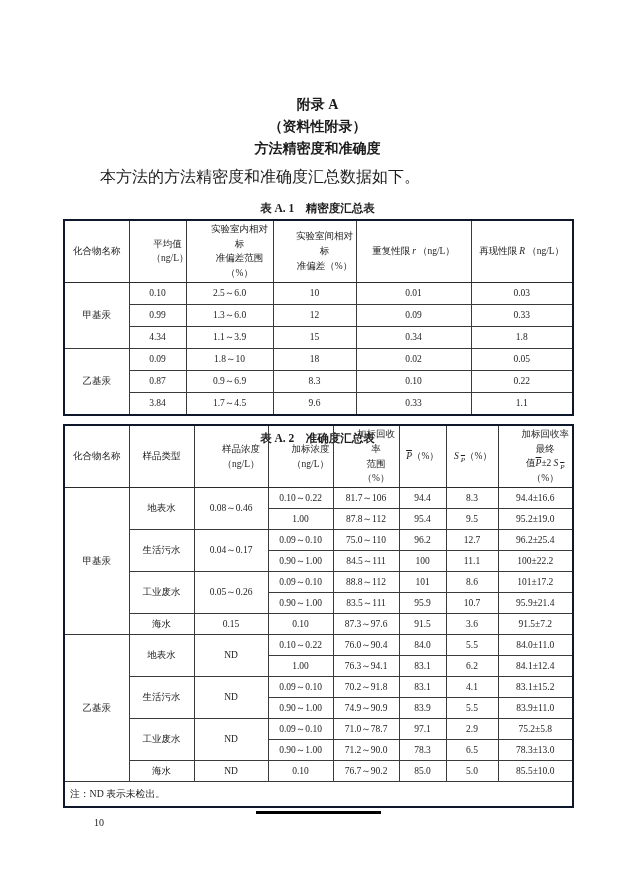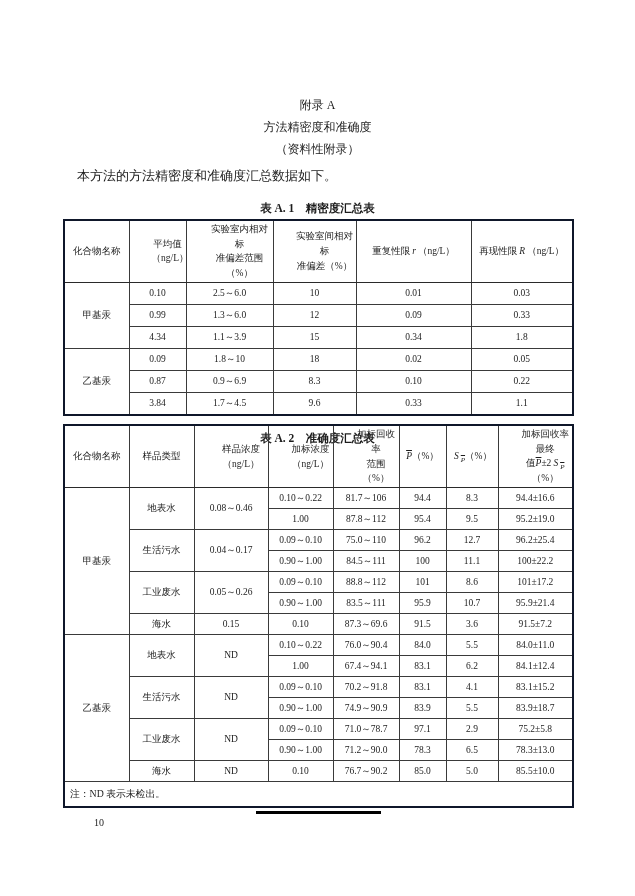--- a/index.html
+++ b/index.html
@@ -2,22 +2,22 @@
 <html><head>
 <meta charset="utf-8">
 <style>
   html,body{margin:0;padding:0;background:#ffffff;}
   .page{
     position:relative;width:635px;height:896px;background:#ffffff;
     font-family:"Liberation Serif","DejaVu Serif",serif;color:#1c1c1c;
     overflow:hidden;
   }
   .headings{position:absolute;top:94px;left:0;width:635px;text-align:center;}
-  .headings div{font-weight:normal;font-size:12px;line-height:22px;}
-  .intro{position:absolute;top:167px;left:51px;width:509px;font-size:13px;text-indent:2em;}
+  .headings div{font-weight:bold;font-size:14px;line-height:22px;}
+  .intro{position:absolute;top:167px;left:68px;width:509px;font-size:16px;text-indent:2em;}
   .tbl-caption{position:absolute;left:0;width:635px;text-align:center;font-weight:bold;font-size:11.5px;}
   .cap1{top:201px;}
   .cap2{top:431px;}
   table{
     border-collapse:collapse;table-layout:fixed;width:509px;
     position:absolute;left:63px;font-size:9.5px;
   }
   .t1{top:219px;}
   .t2{top:424px;}
   td,th{
@@ -40,22 +40,22 @@
   .footer-rule{position:absolute;top:811px;left:256px;width:125px;height:3px;background:#000;}
   .page-number{position:absolute;top:817px;left:94px;font-size:10px;}
 </style>
 </head>
 <body>
 
 <div class="page">
 
   <div class="headings">
     <div>附录 A</div>
+    <div>（资料性附录）</div>
     <div>方法精密度和准确度</div>
-    <div>（资料性附录）</div>
   </div>
 
   <div class="intro">本方法的方法精密度和准确度汇总数据如下。</div>
 
   <div class="tbl-caption cap1">表 A. 1　精密度汇总表</div>
 
   <table class="t1">
     <colgroup>
       <col style="width:65px">
         <col style="width:57px">
@@ -223,58 +223,58 @@
         <td>0.90～1.00</td>
         <td>83.5～111</td>
         <td>95.9</td>
         <td>10.7</td>
         <td>95.9±21.4</td>
       </tr>
       <tr>
         <td>海水</td>
         <td>0.15</td>
         <td>0.10</td>
-        <td>87.3～69.6</td>
+        <td>87.3～97.6</td>
         <td>91.5</td>
         <td>3.6</td>
         <td>91.5±7.2</td>
       </tr>
 
       <tr class="grp">
         <td rowspan="7">乙基汞</td>
         <td rowspan="2">地表水</td>
         <td rowspan="2">ND</td>
         <td>0.10～0.22</td>
         <td>76.0～90.4</td>
         <td>84.0</td>
         <td>5.5</td>
         <td>84.0±11.0</td>
       </tr>
       <tr>
         <td>1.00</td>
-        <td>67.4～94.1</td>
+        <td>76.3～94.1</td>
         <td>83.1</td>
         <td>6.2</td>
         <td>84.1±12.4</td>
       </tr>
       <tr>
         <td rowspan="2">生活污水</td>
         <td rowspan="2">ND</td>
         <td>0.09～0.10</td>
         <td>70.2～91.8</td>
         <td>83.1</td>
         <td>4.1</td>
         <td>83.1±15.2</td>
       </tr>
       <tr>
         <td>0.90～1.00</td>
         <td>74.9～90.9</td>
         <td>83.9</td>
         <td>5.5</td>
-        <td>83.9±18.7</td>
+        <td>83.9±11.0</td>
       </tr>
       <tr>
         <td rowspan="2">工业废水</td>
         <td rowspan="2">ND</td>
         <td>0.09～0.10</td>
         <td>71.0～78.7</td>
         <td>97.1</td>
         <td>2.9</td>
         <td>75.2±5.8</td>
       </tr>

